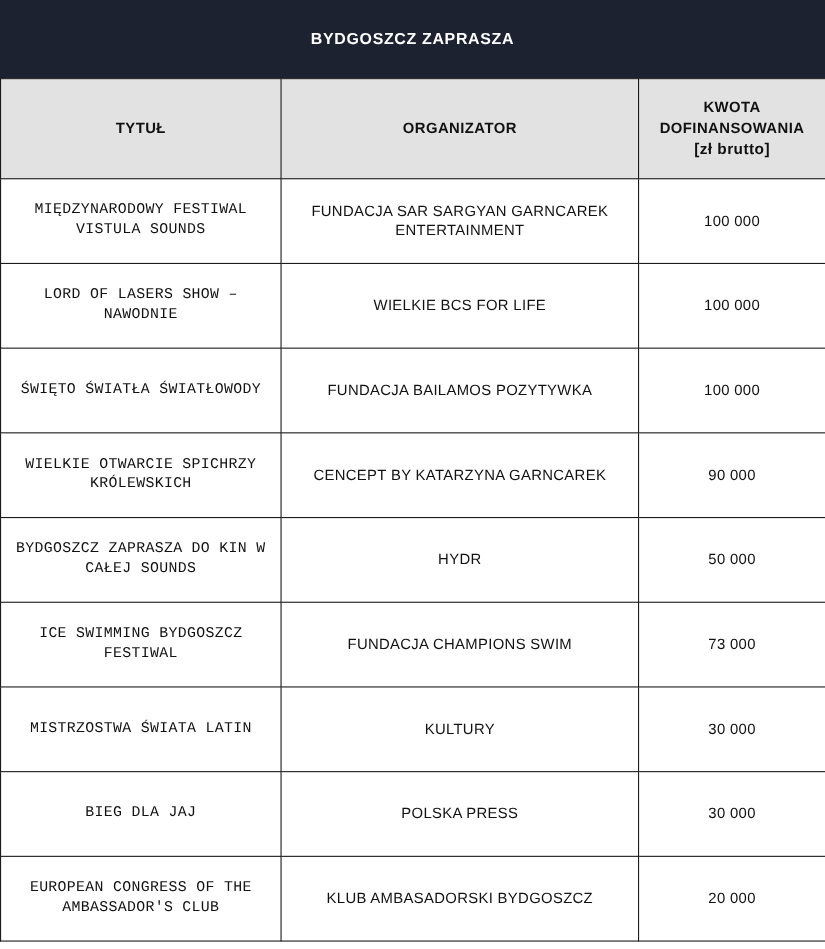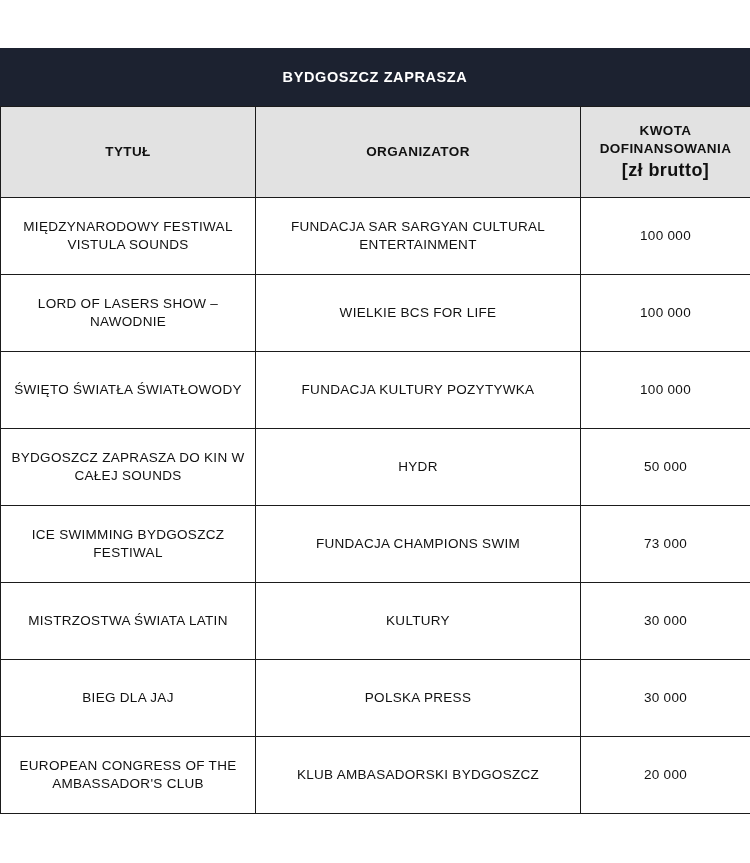--- a/index.html
+++ b/index.html
@@ -14,30 +14,29 @@
     color: #111111;
     overflow: hidden;
   }
   .page {
     width: 750px;
     height: 863px;
     position: relative;
     background: #ffffff;
   }
   .title-bar {
-    height: 58px;
+    height: 71px;
     background: #1c2230;
     color: #ffffff;
     display: flex;
     align-items: center;
     justify-content: center;
     font-size: 14.5px;
     font-weight: bold;
     letter-spacing: 0.6px;
-    margin-top: 48px;
   }
   table.grant-table {
     width: 750px;
     border-collapse: collapse;
     table-layout: fixed;
   }
   table.grant-table th,
   table.grant-table td {
     border: 1px solid #1b1b1b;
     text-align: center;
@@ -55,28 +54,28 @@
   col.col-title { width: 255px; }
   col.col-org { width: 325px; }
   col.col-amount { width: 170px; }
 
   .amount-head-line1,
   .amount-head-line2 {
     display: block;
   }
   .amount-head-line3 {
     display: block;
-    font-size: 18px;
+    font-size: 14px;
   }
   table.grant-table tbody td {
     height: 64px;
     background: #ffffff;
     letter-spacing: 0.3px;
   }
-  td.cell-title { padding-left: 10px; padding-right: 10px; }
+  td.cell-title { padding-left: 10px; padding-right: 10px; font-family: Liberation Mono, monospace; }
   td.cell-amount { font-size: 13.5px; }
   .row-tall td { height: 72px; }
 </style>
 </head>
 <body>
 
 <div class="page">
 
   <div class="title-bar">
     <span>BYDGOSZCZ ZAPRASZA</span>
@@ -95,32 +94,37 @@
         <th>
           <span class="amount-head-line1">KWOTA</span>
           <span class="amount-head-line2">DOFINANSOWANIA</span>
           <span class="amount-head-line3">[zł brutto]</span>
         </th>
       </tr>
     </thead>
     <tbody>
       <tr>
         <td class="cell-title">MIĘDZYNARODOWY FESTIWAL VISTULA SOUNDS</td>
-        <td class="cell-org">FUNDACJA SAR SARGYAN CULTURAL ENTERTAINMENT</td>
+        <td class="cell-org">FUNDACJA SAR SARGYAN GARNCAREK ENTERTAINMENT</td>
         <td class="cell-amount">100 000</td>
       </tr>
       <tr>
         <td class="cell-title">LORD OF LASERS SHOW – NAWODNIE</td>
         <td class="cell-org">WIELKIE BCS FOR LIFE</td>
         <td class="cell-amount">100 000</td>
       </tr>
       <tr class="row-tall">
         <td class="cell-title">ŚWIĘTO ŚWIATŁA ŚWIATŁOWODY</td>
-        <td class="cell-org">FUNDACJA KULTURY POZYTYWKA</td>
+        <td class="cell-org">FUNDACJA BAILAMOS POZYTYWKA</td>
         <td class="cell-amount">100 000</td>
+      </tr>
+      <tr>
+        <td class="cell-title">WIELKIE OTWARCIE SPICHRZY KRÓLEWSKICH</td>
+        <td class="cell-org">CENCEPT BY KATARZYNA GARNCAREK</td>
+        <td class="cell-amount">90 000</td>
       </tr>
       <tr>
         <td class="cell-title">BYDGOSZCZ ZAPRASZA DO KIN W CAŁEJ SOUNDS</td>
         <td class="cell-org">HYDR</td>
         <td class="cell-amount">50 000</td>
       </tr>
       <tr>
         <td class="cell-title">ICE SWIMMING BYDGOSZCZ FESTIWAL</td>
         <td class="cell-org">FUNDACJA CHAMPIONS SWIM</td>
         <td class="cell-amount">73 000</td>

